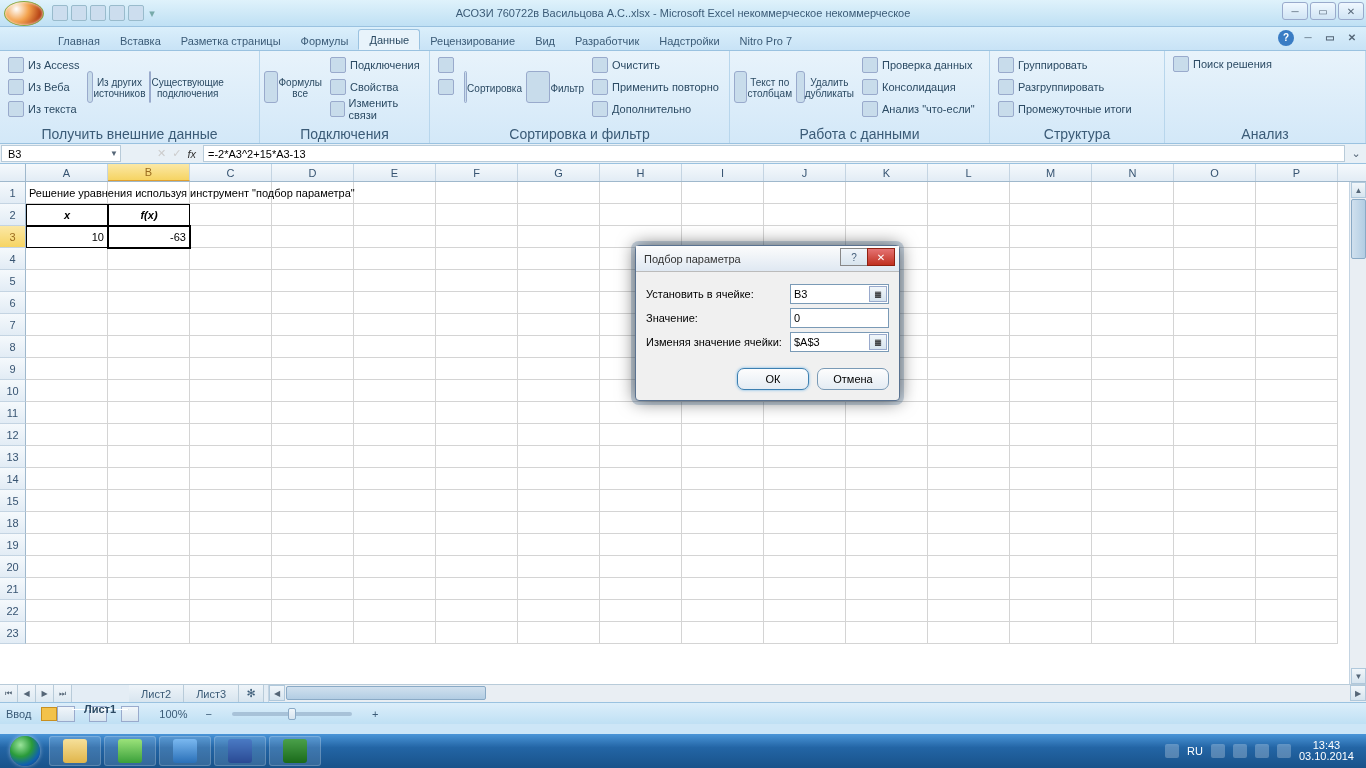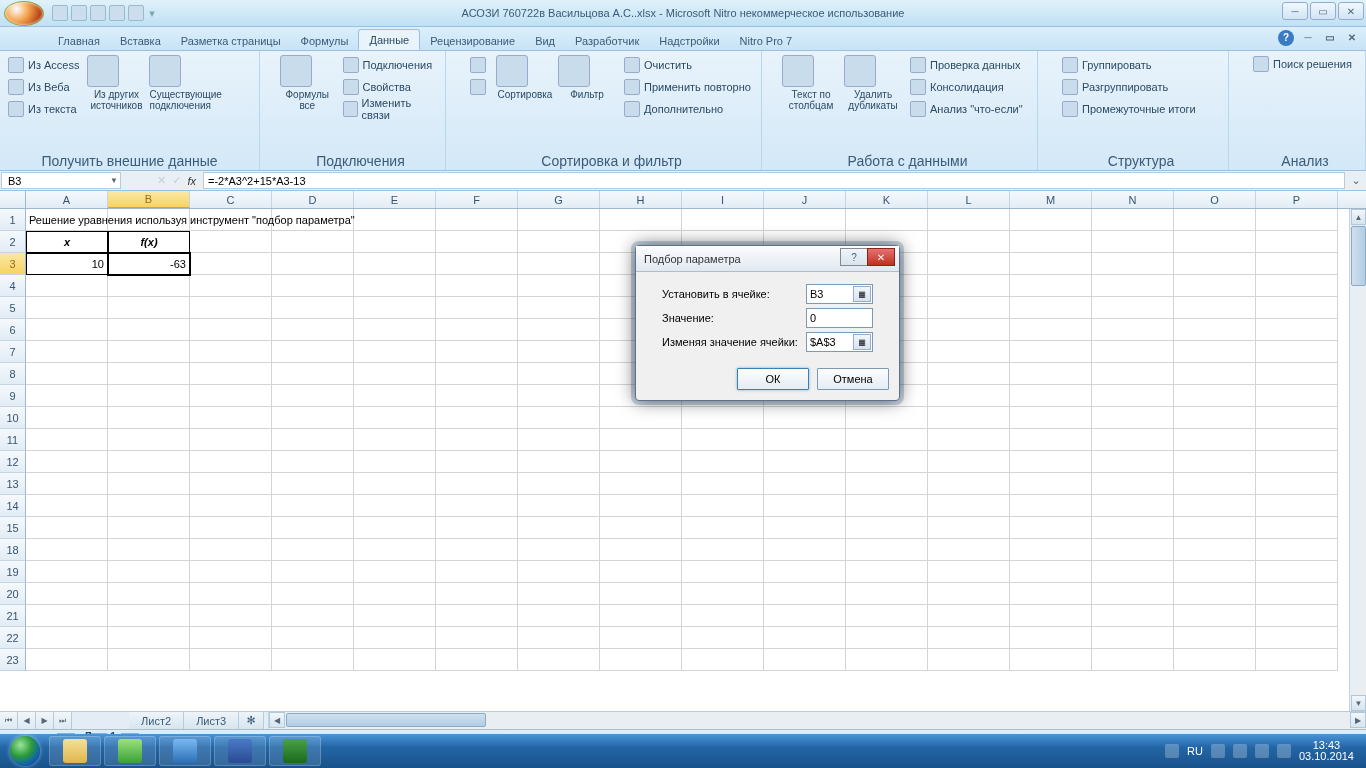--- a/index.html
+++ b/index.html
@@ -14,25 +14,25 @@
 .winbtns { position:absolute; right:2px; top:2px; display:flex; gap:2px;}
 .winbtns div { width:26px; height:18px; border:1px solid #9ac; background:linear-gradient(#f0f8ff,#d0e4f4); border-radius:3px; display:flex;align-items:center;justify-content:center; color:#567; font-size:10px;}
 
 .ribbon-tabs { height:24px; background:linear-gradient(#dbeffb,#c8e3f6); display:flex; align-items:flex-end; padding-left:48px; border-bottom:1px solid #9ac2e0; position:relative;}
 .ribbon-tabs .tab { padding:4px 10px 3px; color:#3b5b77; cursor:pointer;}
 .ribbon-tabs .tab.active { background:#e8f3fb; border:1px solid #9ac2e0; border-bottom:1px solid #e8f3fb; border-radius:3px 3px 0 0; color:#2b4a63;}
 .ribbon-tabs .right { position:absolute; right:6px; top:3px; display:flex; gap:6px; align-items:center;}
 .ribbon-tabs .right div { width:16px;height:16px; border-radius:50%; background:#3a7cc4; color:#fff; text-align:center; line-height:16px; font-weight:bold; font-size:10px;}
 .ribbon-tabs .right .dash,.ribbon-tabs .right .box,.ribbon-tabs .right .x { background:none;color:#567;border-radius:0;}
 
-.ribbon { height:120px; background:linear-gradient(#e8f3fb,#d3e8f8); border-bottom:1px solid #9ac2e0; display:flex;gap:16px;}
+.ribbon { height:93px; background:linear-gradient(#e8f3fb,#d3e8f8); border-bottom:1px solid #9ac2e0; display:flex;}
 .group { border-right:1px solid #b8d6ec; display:flex; flex-direction:column; padding:2px 4px 0;}
 .group-body { flex:1; display:flex; align-items:flex-start; gap:4px;}
 .group-label { text-align:center; font-size:14px; color:#3b5b77; padding:2px 0 1px;}
-.big-btn { display:flex; flex-direction:column; justify-content:flex-start; width:58px; height:68px; padding-top:2px; cursor:pointer; border-radius:3px;}
+.big-btn { display:flex; flex-direction:row; align-items:center; justify-content:flex-start; width:58px; height:68px; padding-top:2px; cursor:pointer; border-radius:3px;}
 .big-btn .ic { width:32px;height:32px;background:#c8dceb;border:1px solid #9ac;border-radius:3px;margin-bottom:2px;}
 .big-btn span{ text-align:center;line-height:11px; font-size:10px;color:#2b4a63;}
 .small-list { display:flex;flex-direction:column;gap:2px;padding-top:2px;}
 .small-btn { display:flex;align-items:center;gap:4px;height:20px;padding:0 4px;cursor:pointer;border-radius:2px; font-size:10px;color:#2b4a63;}
 .small-btn .ic{width:16px;height:16px;background:#c8dceb;border:1px solid #9ac;border-radius:2px;}
 
 .formulabar { height:20px; background:#e8f0f6; display:flex;align-items:stretch;border-bottom:1px solid #9ac2e0;}
 .namebox { width:120px; border-right:1px solid #b8d6ec; display:flex;align-items:center;padding:0 6px;background:#fff;border:1px solid #b8cbd9;margin:1px;position:relative;}
 .namebox .dd{position:absolute;right:2px;color:#567;font-size:8px;}
 .fx-icons{width:80px;display:flex;align-items:center;justify-content:flex-end;gap:6px;padding-right:6px;color:#888;}
@@ -76,27 +76,27 @@
 .statusbar .views .v{width:18px;height:16px;border:1px solid #9ac;background:linear-gradient(#f1f6fa,#d6e4ef);}
 .zoom-slider{width:120px;height:4px;background:#a8c2d8;position:relative;margin:0 6px;border-radius:2px;}
 .zoom-slider .knob{position:absolute;left:50%;top:-4px;width:8px;height:12px;background:linear-gradient(#f1f6fa,#d6e4ef);border:1px solid #8aaac6;border-radius:2px;transform:translateX(-50%);}
 
 .dialog{position:absolute;left:635px;top:245px;width:265px;background:#f0f0f0;border:1px solid #5a7290;box-shadow:0 0 18px rgba(0,0,0,.6),0 0 0 4px rgba(90,130,170,.3);border-radius:4px;z-index:50;}
 .dlg-title{height:26px;background:linear-gradient(#fcfcfc,#dfe8f2);display:flex;align-items:center;padding-left:8px;color:#333;border-bottom:1px solid #bbb;position:relative;}
 .dlg-btns{position:absolute;right:4px;top:2px;display:flex;}
 .dlg-btns .b{width:28px;height:18px;border:1px solid #888;display:flex;align-items:center;justify-content:center;font-size:10px;margin-left:-1px;}
 .dlg-btns .help{background:linear-gradient(#f0f5fa,#d8e4ee);color:#46607c;}
 .dlg-btns .close{background:linear-gradient(#e57373,#c03020);color:#fff;border-color:#902010;}
-.dlg-body{padding:10px 26px 6px;}
+.dlg-body{padding:10px 10px 6px;}
 .dlg-row{display:flex;align-items:center;height:24px;gap:6px;}
 .dlg-row label{width:138px;color:#000;}
 .dlg-inp{flex:1;height:20px;border:1px solid #7a9ab6;background:#fff;padding:0 3px;display:flex;align-items:center;position:relative;}
 .dlg-inp .ref{position:absolute;right:1px;top:1px;width:18px;height:16px;border:1px solid #9ac;background:linear-gradient(#f1f6fa,#d6e4ef);display:flex;align-items:center;justify-content:center;font-size:8px;}
 .dlg-foot{display:flex;justify-content:flex-end;gap:8px;padding:8px 10px 10px;}
-.dlg-foot button{width:72px;height:22px;border:1px solid #7a9ab6;background:linear-gradient(#fdfdfd,#e4ecf3);border-radius:1px;cursor:pointer;}
+.dlg-foot button{width:72px;height:22px;border:1px solid #7a9ab6;background:linear-gradient(#fdfdfd,#e4ecf3);border-radius:7px;cursor:pointer;}
 .dlg-foot button.primary{border:1px solid #3c7fb1;box-shadow:0 0 3px #6cb2e4;}
 
 .taskbar{position:absolute;left:0;right:0;bottom:0;height:34px;background:linear-gradient(#4a95d8,#2365a5 40%,#19528a);display:flex;align-items:center;padding:0 4px;color:#fff;}
 .start{width:42px;height:34px;display:flex;align-items:center;justify-content:center;}
 .start .orb{width:30px;height:30px;border-radius:50%;background:radial-gradient(circle at 35% 30%,#9be49b,#2a9b3a 40%,#1060b0 70%,#0a3a70);box-shadow:0 0 4px rgba(255,255,255,.5);}
 .task-item{width:52px;height:30px;margin-left:3px;border-radius:3px;display:flex;align-items:center;justify-content:center;background:rgba(255,255,255,.12);border:1px solid rgba(255,255,255,.2);}
 .task-item .ic{width:24px;height:24px;border-radius:3px;}
 .tray{margin-left:auto;display:flex;align-items:center;gap:8px;padding-right:8px;font-size:10px;}
 .tray .clock{text-align:center;line-height:11px;}
 .tray .ti{width:14px;height:14px;background:rgba(255,255,255,.25);border-radius:2px;}
@@ -107,21 +107,21 @@
 <div class="titlebar">
   <div class="office-btn"></div>
   <div class="qat">
     <div class="qi"></div>
     <div class="qi"></div>
     <div class="qi"></div>
     <div class="qi"></div>
     <div class="qi"></div>
     <div class="qsep">▾</div>
   </div>
-  <div class="title-text">АСОЗИ 760722в Васильцова А.С..xlsx - Microsoft Nitro некоммерческое использование</div>
+  <div class="title-text">АСОЗИ 760722в Васильцова А.С..xlsx - Microsoft Excel некоммерческое некоммерческое</div>
   <div class="winbtns">
     <div>─</div>
     <div>▭</div>
     <div>✕</div>
   </div>
 </div>
 
 <div class="ribbon-tabs">
   <div class="tab">Главная</div>
   <div class="tab">Вставка</div>

